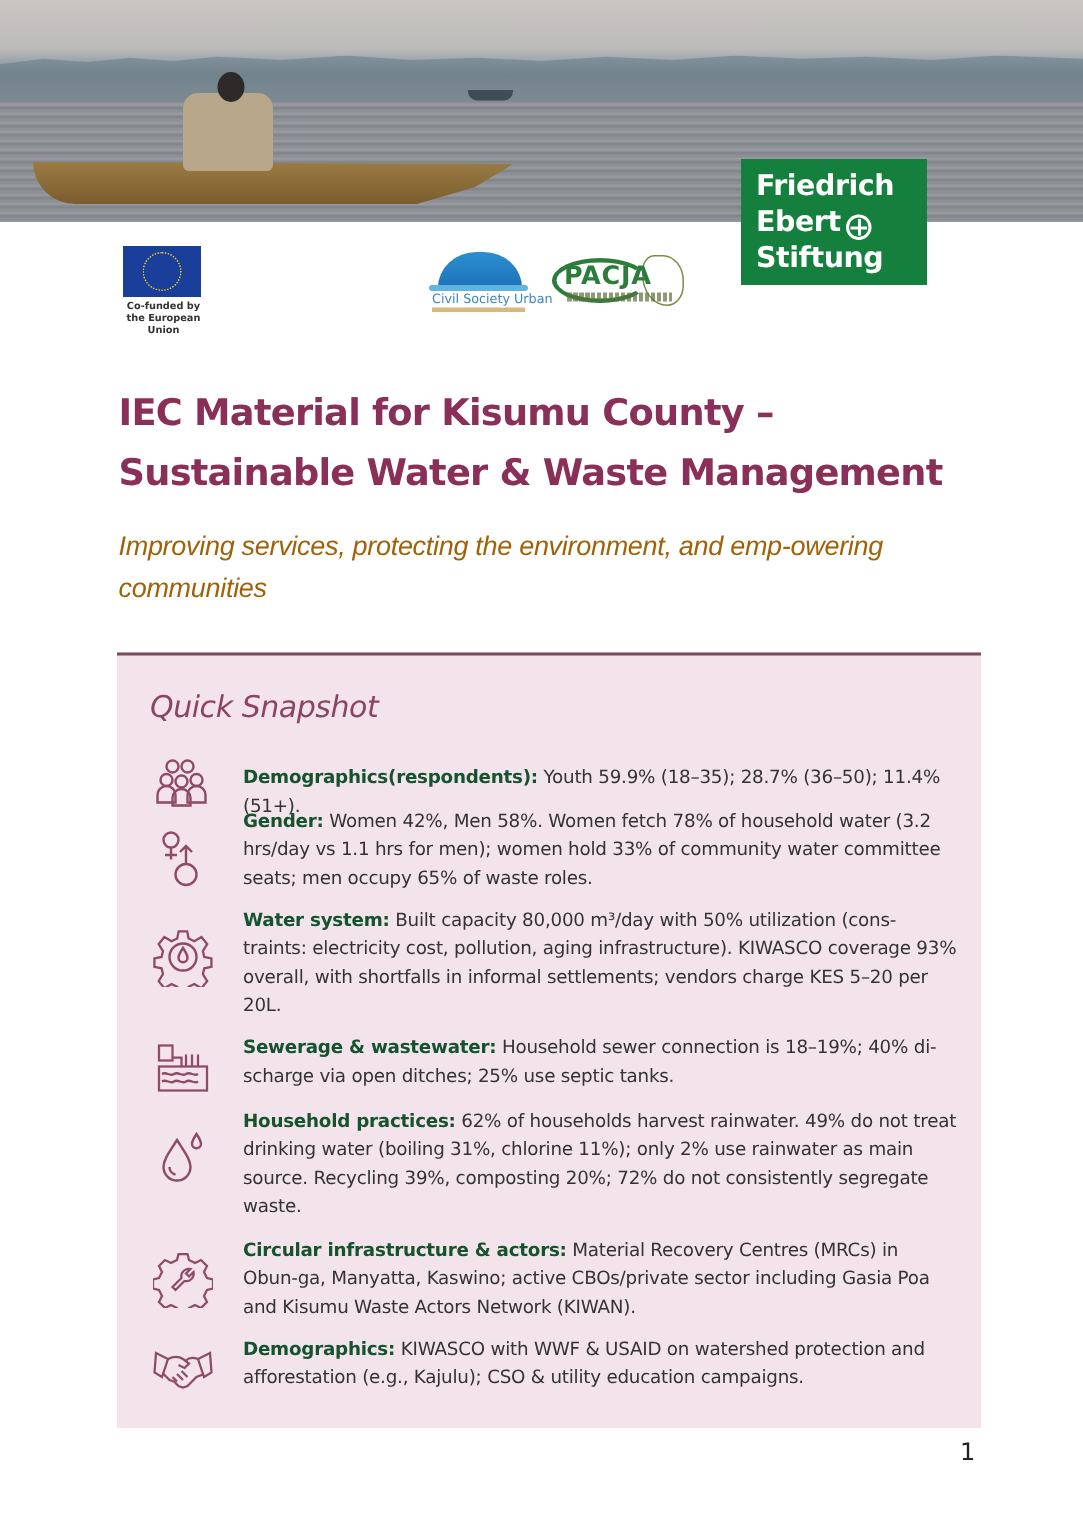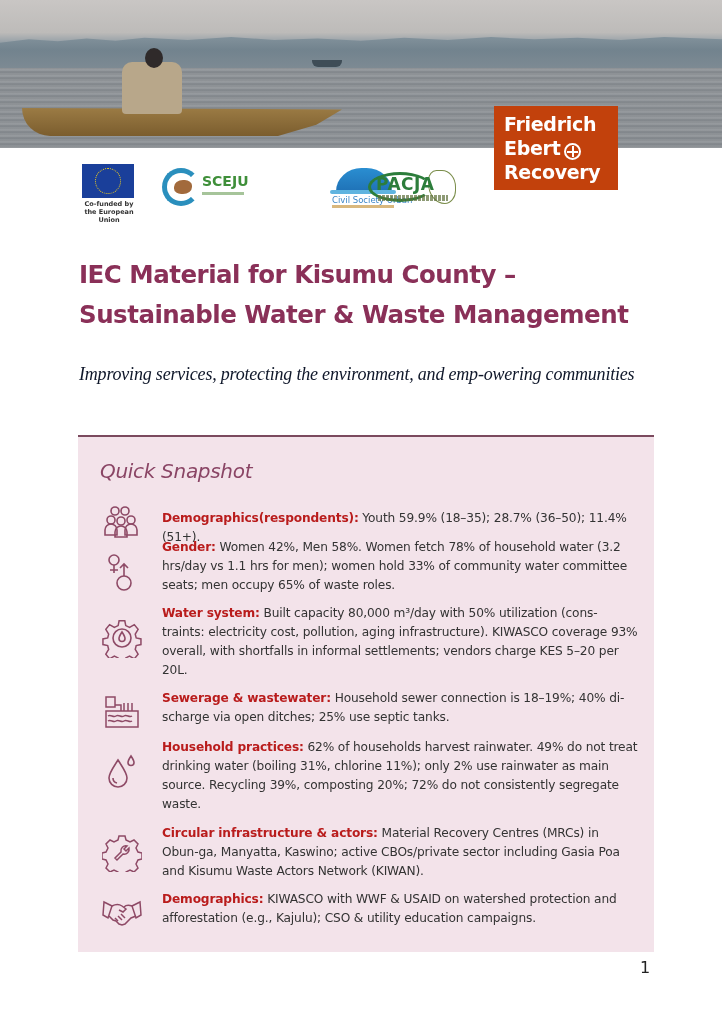--- a/index.html
+++ b/index.html
@@ -14,65 +14,65 @@
   .hero .water { position:absolute; left:0; top:68px; width:722px; height:80px;
     background:repeating-linear-gradient(180deg,#8a8e92 0px,#9a9ea2 2px,#7e8388 4px,#92969a 6px); opacity:.95; }
   .hero .boat { position:absolute; left:22px; top:108px; width:320px; height:28px;
     background:linear-gradient(180deg,#9b7b44 0%,#7b5d2e 100%); border-radius:0 0 40px 70px;
     clip-path:polygon(0 0,100% 5%,92% 60%,80% 100%,6% 100%,0 70%); }
   .hero .person { position:absolute; left:122px; top:62px; width:60px; height:52px; background:#b8a78a; border-radius:10px 10px 4px 4px; }
   .hero .head { position:absolute; left:145px; top:48px; width:18px; height:20px; background:#2f2a2a; border-radius:50%; }
   .hero .far-boat { position:absolute; left:312px; top:60px; width:30px; height:7px; background:#3f4d57; border-radius:0 0 6px 6px; }
 
   
-  .fes { position:absolute; left:494px; top:106px; width:124px; height:84px; background:#c2410c;
+  .fes { position:absolute; left:494px; top:106px; width:124px; height:84px; background:#15803d;
     color:#fff; font-family:"DejaVu Sans", sans-serif; font-weight:bold; font-size:19px; line-height:24px;
     padding:6px 0 0 10px; box-sizing:border-box; letter-spacing:-0.3px; }
   .fes .row { display:flex; align-items:flex-end; gap:4px; }
   .fes .globe { width:17px; height:17px; border:2px solid #fff; border-radius:50%; position:relative; box-sizing:border-box; }
   .fes .globe:before { content:""; position:absolute; left:50%; top:1px; width:2px; height:11px; background:#fff; transform:translateX(-50%); }
   .fes .globe:after { content:""; position:absolute; left:1px; right:1px; top:6px; height:2px; background:#fff; }
 
   
   .logos { position:absolute; top:160px; left:0; width:722px; height:60px; }
   .eu { position:absolute; left:82px; top:4px; width:52px; height:34px; background:#1a3f9a; }
   .eu .stars { position:absolute; left:13px; top:4px; width:26px; height:26px; border:1.5px dotted #f6d21a; border-radius:50%; box-sizing:border-box; }
   .eu-cap { position:absolute; left:78px; top:40px; width:62px; font-size:6.5px; line-height:8px; text-align:center; font-weight:bold; color:#333; }
   .sceju { position:absolute; left:162px; top:6px; width:80px; height:42px; }
   .sceju .swirl { position:absolute; left:0; top:2px; width:38px; height:38px; border:5px solid #2a8fbd; border-right-color:transparent; border-radius:50%; box-sizing:border-box; }
   .sceju .hands { position:absolute; left:12px; top:14px; width:18px; height:14px; background:#a26a3c; border-radius:50% 40% 50% 40%; }
   .sceju .txt { position:absolute; left:40px; top:7px; font-weight:bold; font-size:14px; color:#3f8f3a; }
   .sceju .sub { position:absolute; left:40px; top:26px; width:42px; height:3px; background:#6b9d57; opacity:.6; }
-  .csu { position:absolute; left:284px; top:6px; width:70px; height:44px;margin-left:44px; }
+  .csu { position:absolute; left:284px; top:6px; width:70px; height:44px; }
   .csu .dome { position:absolute; left:8px; top:2px; width:56px; height:26px; background:linear-gradient(180deg,#2a8ed1,#1e6fb4); border-radius:50% 50% 10% 10%/100% 100% 10% 10%; }
   .csu .wave { position:absolute; left:2px; top:24px; width:66px; height:4px; background:#5fb4e0; border-radius:2px; }
   .csu .txt { position:absolute; left:4px; top:29px; font-size:8.5px; color:#3c86c6; white-space:nowrap; }
   .csu .sub { position:absolute; left:4px; top:39px; width:62px; height:3px; background:#c99a47; opacity:.7; }
   .pacja { position:absolute; left:368px; top:8px; width:90px; height:40px; }
   .pacja .ring { position:absolute; left:0; top:4px; width:64px; height:30px; border:3px solid #2c7d3b; border-radius:50%; border-right-color:transparent; box-sizing:border-box; }
   .pacja .txt { position:absolute; left:8px; top:6px; font-weight:bold; font-size:17px; color:#2c7d3b; letter-spacing:0.5px; }
   .pacja .sub { position:absolute; left:10px; top:27px; width:70px; height:6px; background:repeating-linear-gradient(90deg,#5d6f3a 0 3px,transparent 3px 4px); opacity:.7; }
   .pacja .africa { position:absolute; left:60px; top:2px; width:28px; height:34px; border:1.5px solid #7a8d4a; border-radius:30% 50% 40% 60%; box-sizing:border-box; }
 
   
   .title { position:absolute; left:79px; top:255px; width:600px; font-family:"DejaVu Sans", sans-serif; font-weight:bold;
     color:#8a3058; font-size:24.5px; line-height:40px; letter-spacing:-0.5px; margin:0; }
-  .subtitle { position:absolute; left:79px; top:360px; width:590px; font-family:Liberation Serif, serif; font-style:italic;
-    color:#0f172a; font-size:18px; line-height:28px; margin:0; letter-spacing:-0.2px; }
+  .subtitle { position:absolute; left:79px; top:350px; width:590px; font-family:Liberation Sans, sans-serif; font-style:italic;
+    color:#a16207; font-size:18px; line-height:28px; margin:0; letter-spacing:-0.2px; }
 
   
   .snapshot { position:absolute; left:78px; top:435px; width:576px; height:517px; background:#f3e3ea;
     border-top:2px solid #7b4a5e; box-sizing:border-box; }
   .snapshot h2 { position:absolute; left:22px; top:22px; margin:0; font-family:"DejaVu Sans", sans-serif; font-style:italic; font-weight:normal;
     font-size:20px; color:#8a4565; letter-spacing:-0.3px; }
   .item { position:absolute; left:0; width:576px; }
   .item .icon { position:absolute; left:24px; width:40px; height:40px; color:#8e4a66; }
   .item .icon svg { width:100%; height:100%; }
   .item .text { position:absolute; left:84px; width:476px; font-size:12.2px; line-height:19px; color:#333; letter-spacing:-0.15px; }
-  .item .text b { color:#b91c1c; font-weight:bold; }
+  .item .text b { color:#14532d; font-weight:bold; }
 
   .page-num { position:absolute; left:640px; top:958px; font-size:16px; color:#222; }
 </style>
 </head>
 <body>
 
 <div class="hero">
   <div class="treeline"></div>
   <div class="water"></div>
   <div class="far-boat"></div>
@@ -80,35 +80,29 @@
   <div class="person"></div>
   <div class="head"></div>
 </div>
 
 <div class="fes">
   <div>Friedrich</div>
   <div class="row">
     <span>Ebert</span>
     <span class="globe"></span>
   </div>
-  <div>Recovery</div>
+  <div>Stiftung</div>
 </div>
 
 <div class="logos">
   <div class="eu">
       <div class="stars"></div>
     </div>
   <div class="eu-cap">Co-funded by the European Union</div>
 
-  <div class="sceju">
-    <div class="swirl"></div>
-    <div class="hands"></div>
-    <div class="txt">SCEJU</div>
-    <div class="sub"></div>
-  </div>
 
   <div class="csu">
     <div class="dome"></div>
     <div class="wave"></div>
     <div class="txt">Civil Society Urban</div>
     <div class="sub"></div>
   </div>
 
   <div class="pacja">
     <div class="ring"></div>

